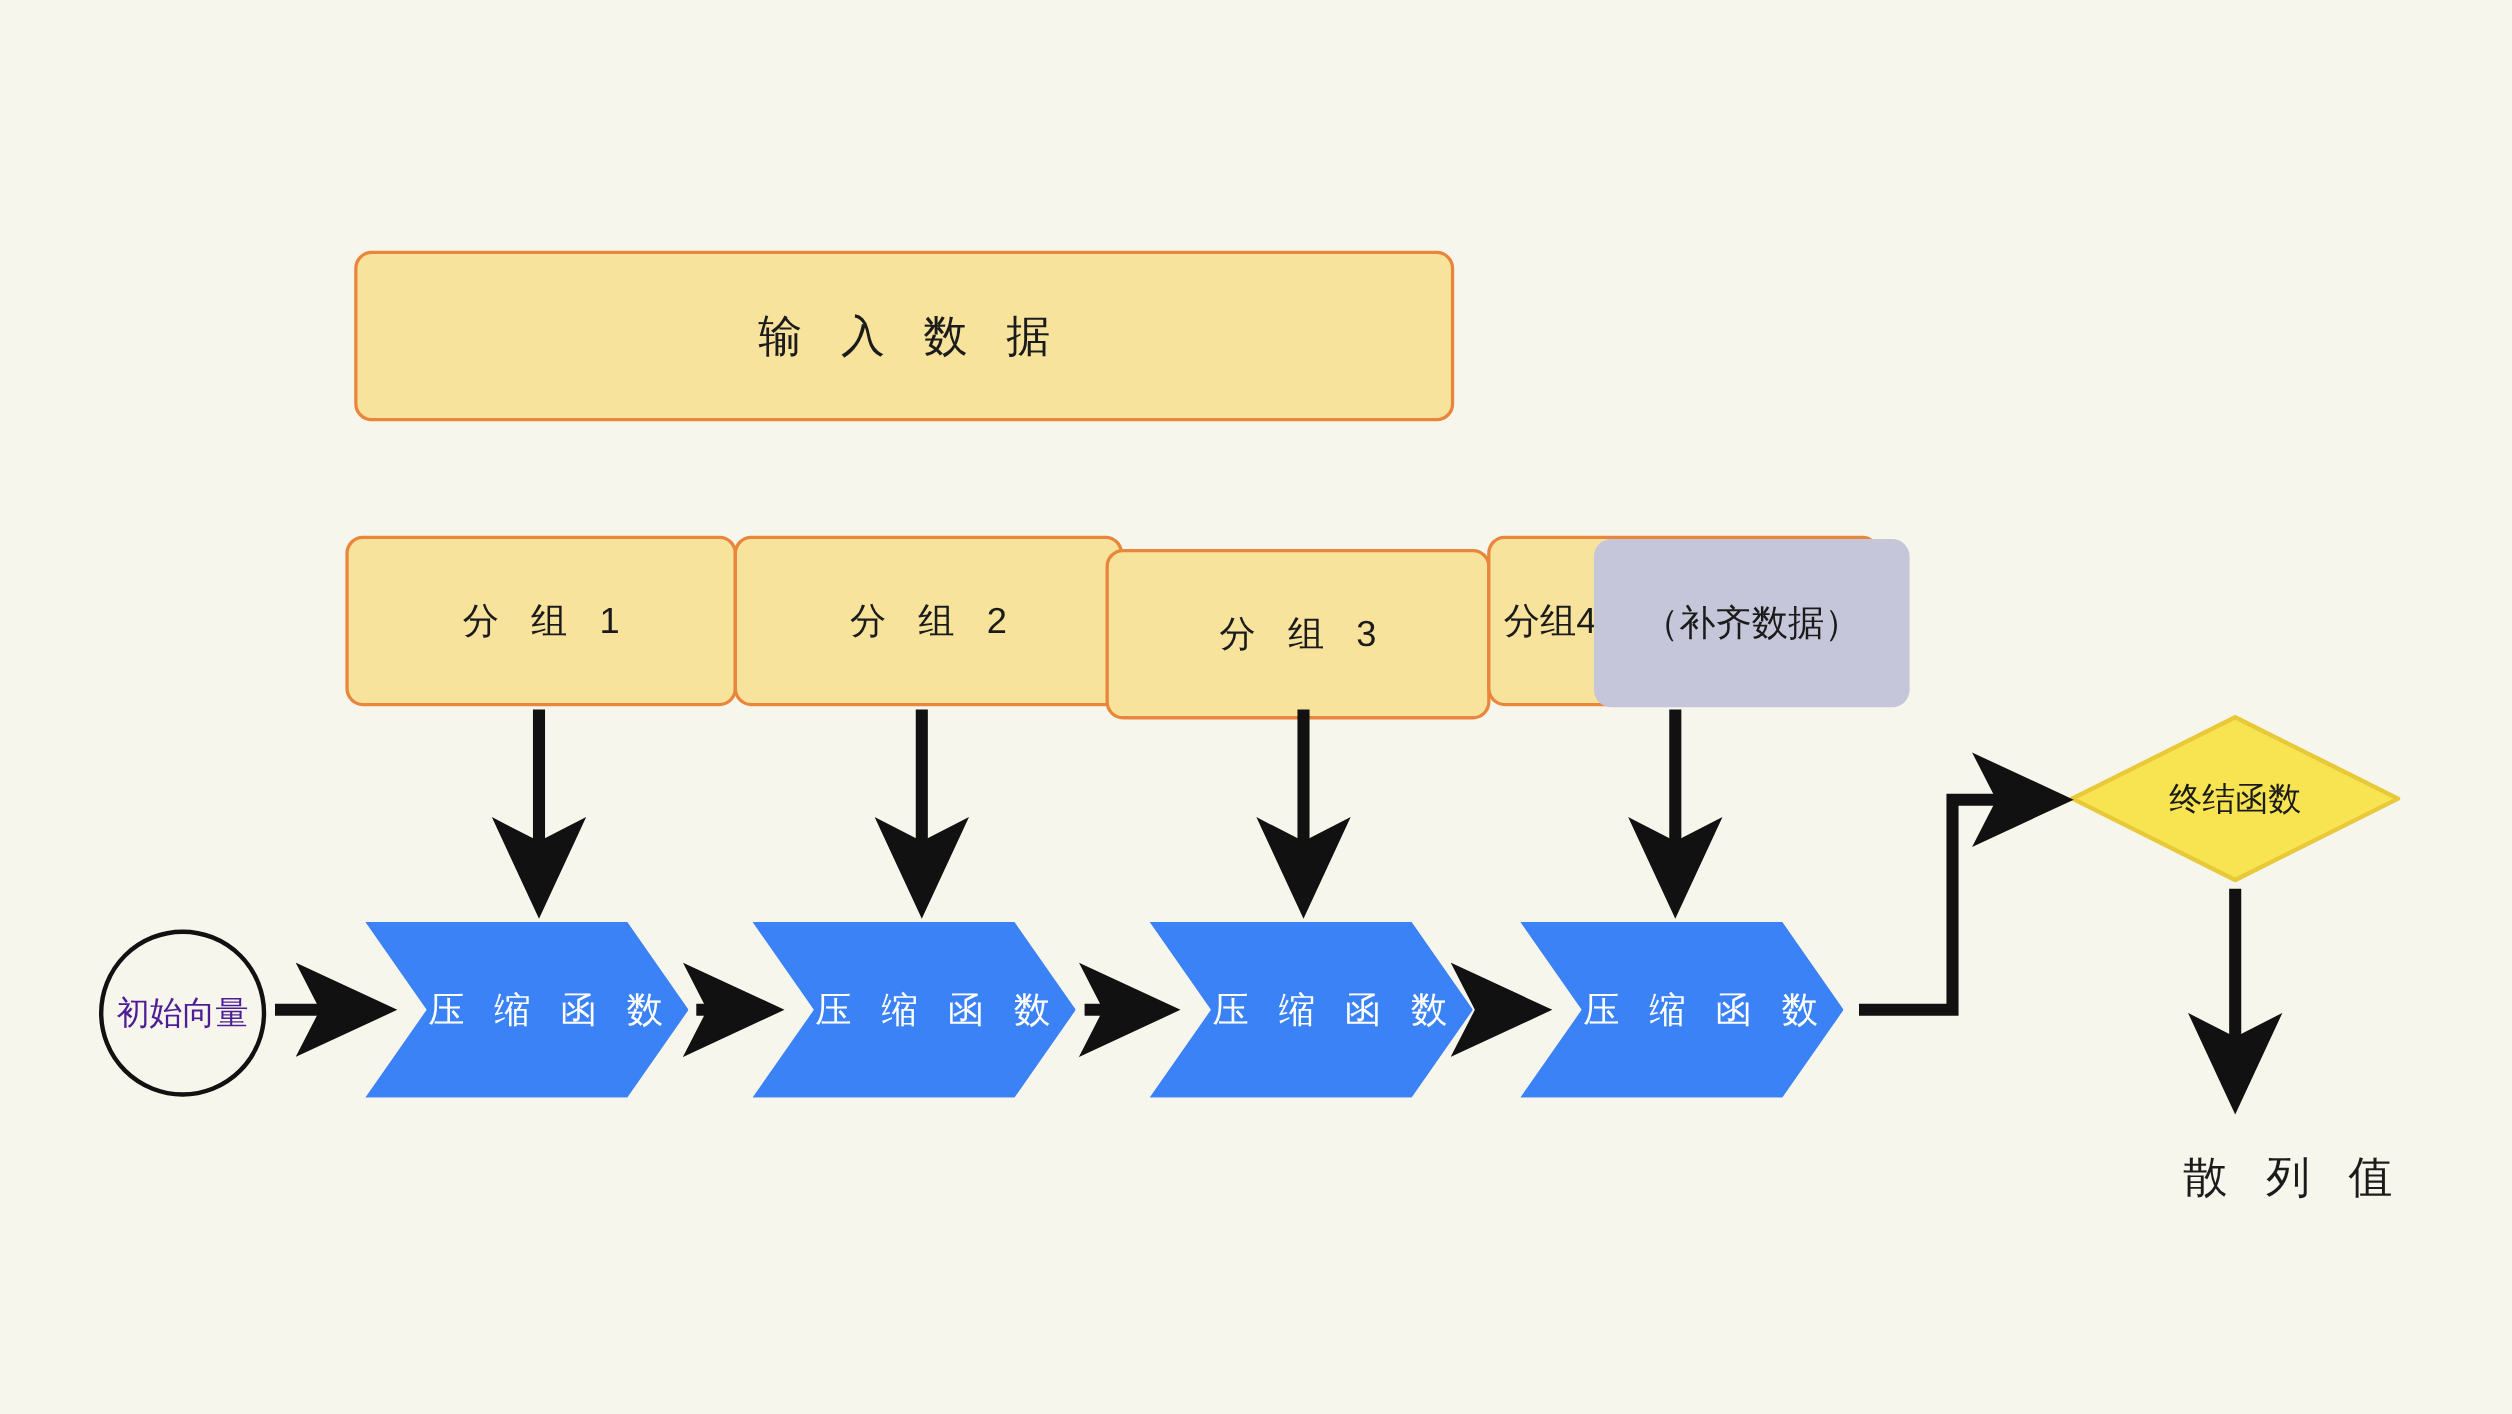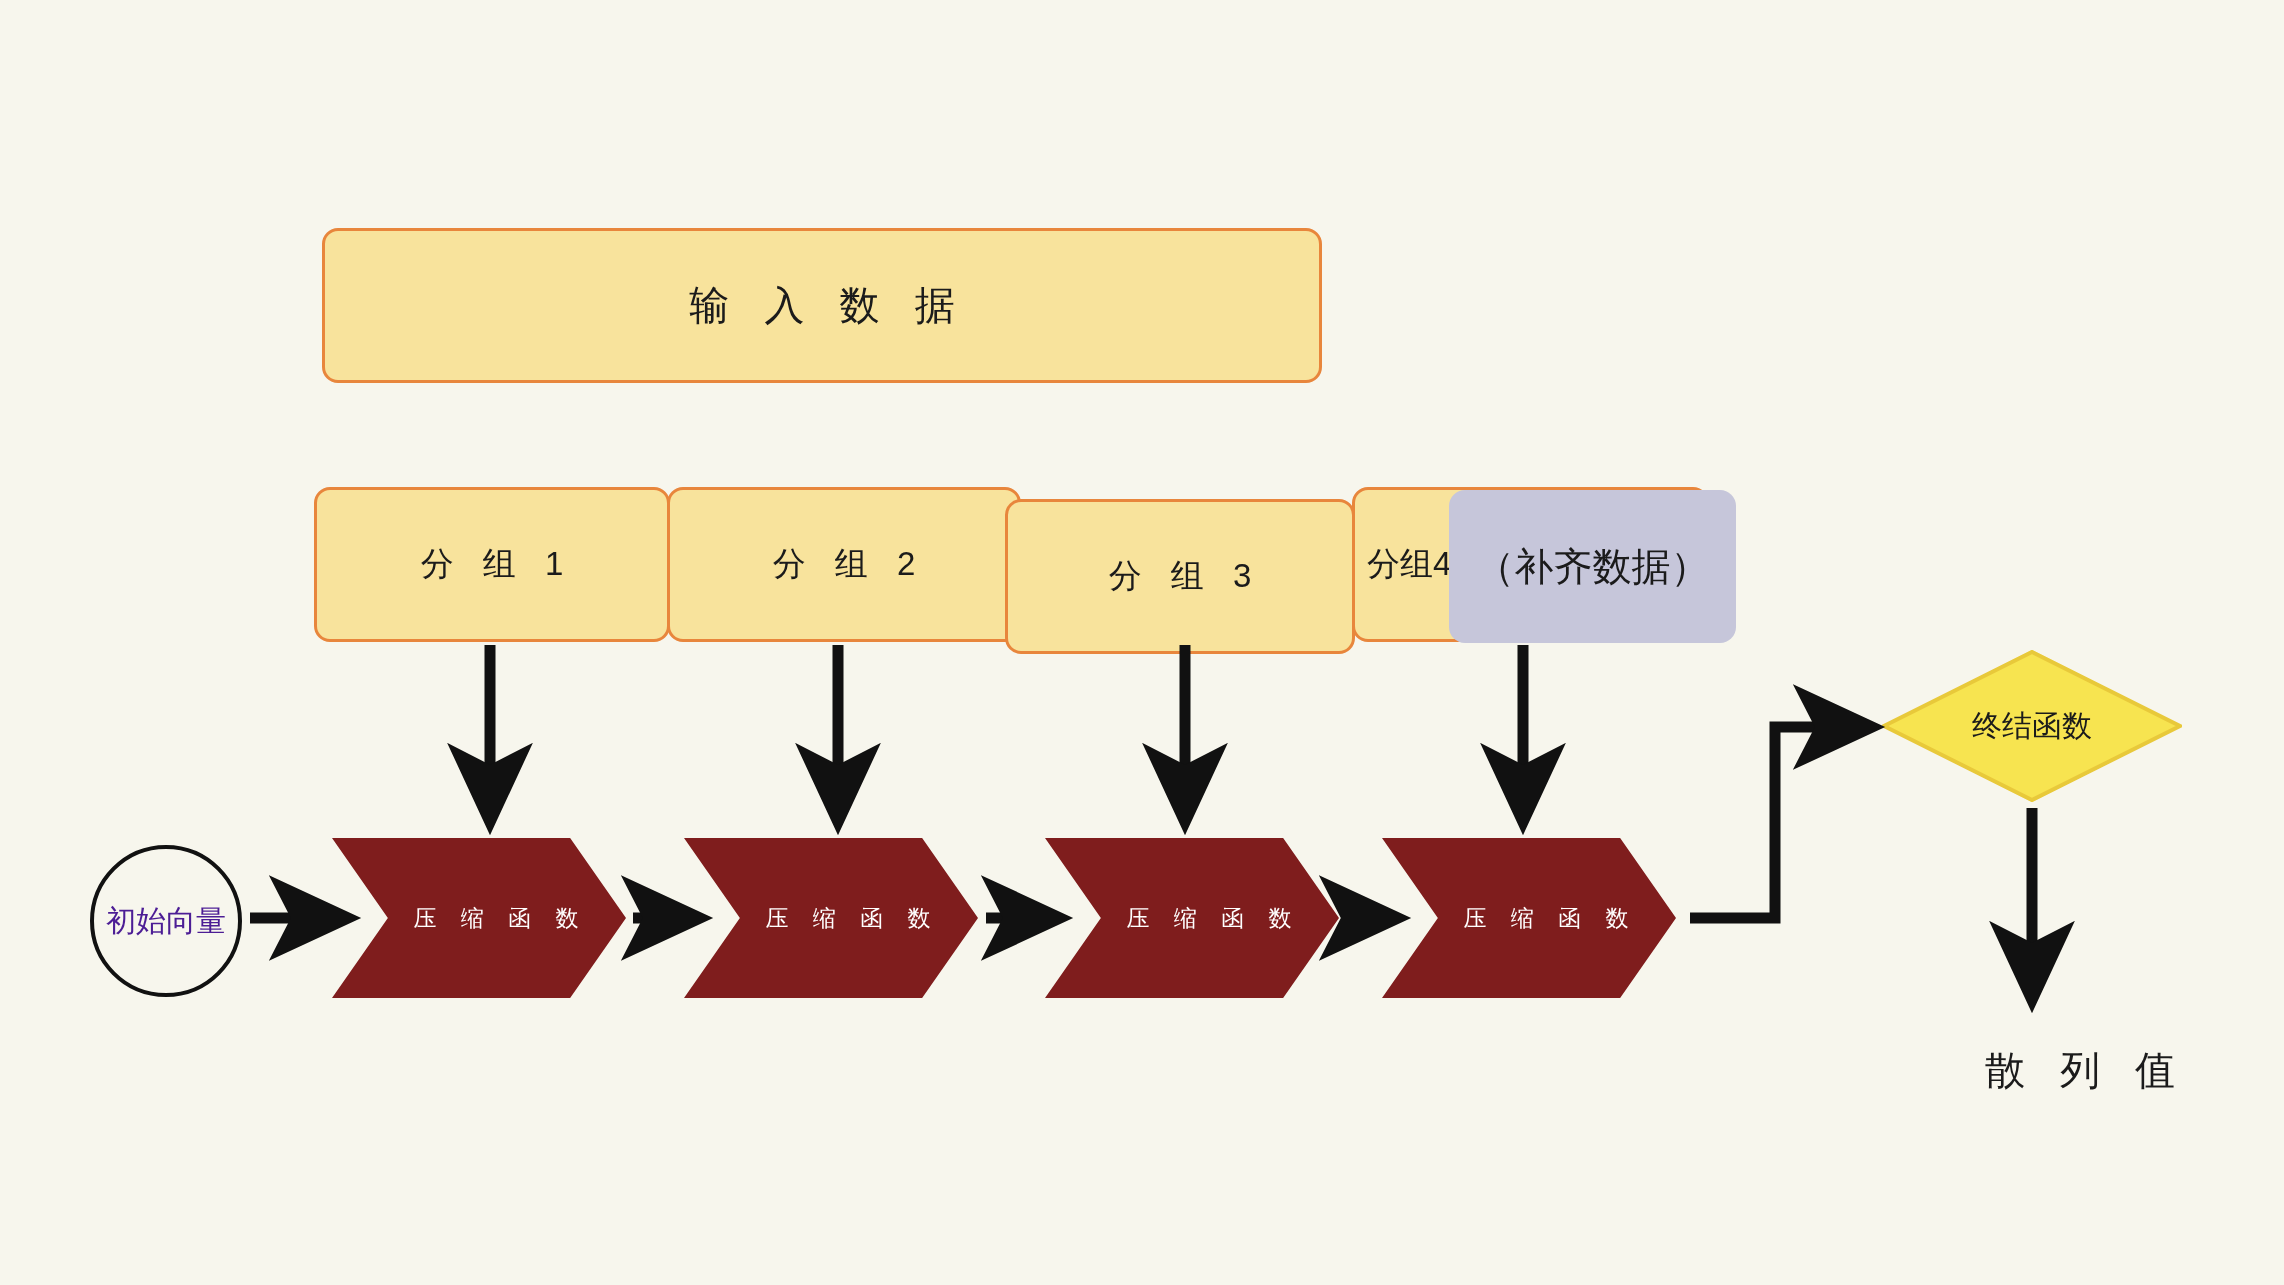--- a/index.html
+++ b/index.html
@@ -63,21 +63,21 @@
     letter-spacing: 0px;
   }
 
   .box-pad {
     left: 1449px;
     top: 490px;
     width: 287px;
     height: 153px;
     background: #C6C6DA;
     border-radius: 16px;
-    font-size: 39px;
+    font-size: 33px;
     color: #1b1b1b;
     z-index: 3;
   }
 
   
   .circle-iv {
     left: 90px;
     top: 845px;
     width: 152px;
     height: 152px;
@@ -86,25 +86,25 @@
     background: #F7F6ED;
     font-size: 30px;
     color: #4c1d95;
   }
 
   
   .chevron {
     top: 838px;
     width: 294px;
     height: 160px;
-    background: #7f1d1d;
+    background: #3b82f6;
     -webkit-clip-path: polygon(0% 0%, 81% 0%, 100% 50%, 81% 100%, 0% 100%, 19% 50%);
     clip-path: polygon(0% 0%, 81% 0%, 100% 50%, 81% 100%, 0% 100%, 19% 50%);
     color: #ffffff;
-    font-size: 23px;
+    font-size: 33px;
     letter-spacing: 9px;
     text-indent: 9px;
     padding-left: 34px;
     box-sizing: border-box;
   }
   .chevron.c1 { left: 332px; }
   .chevron.c2 { left: 684px; }
   .chevron.c3 { left: 1045px; }
   .chevron.c4 { left: 1382px; }
 

